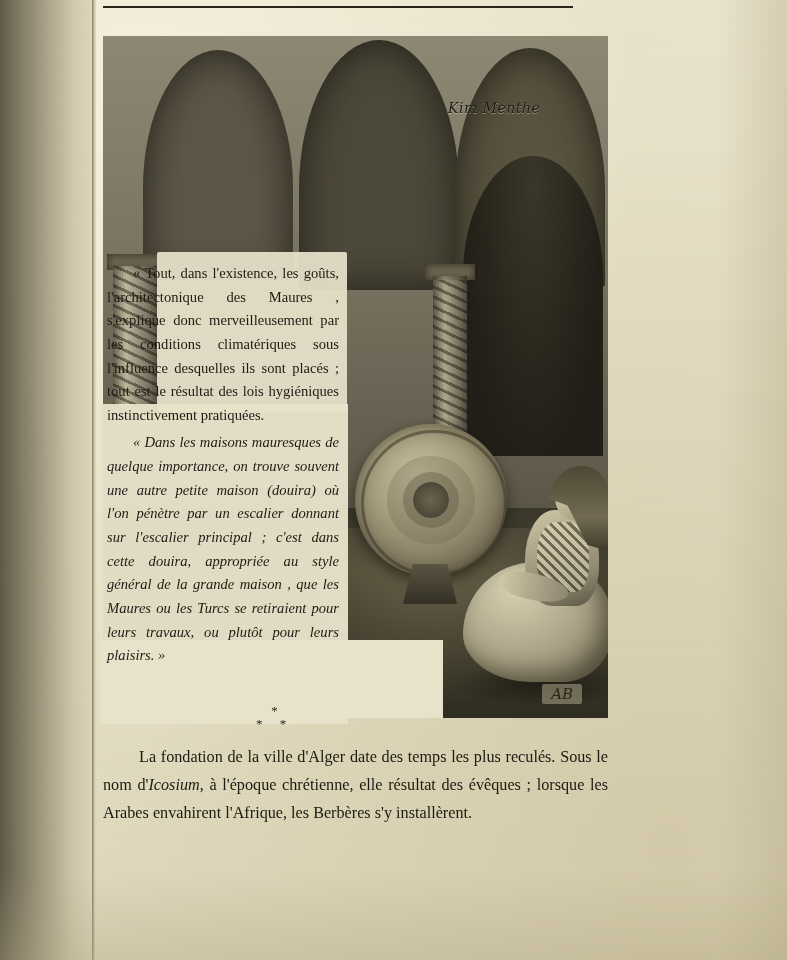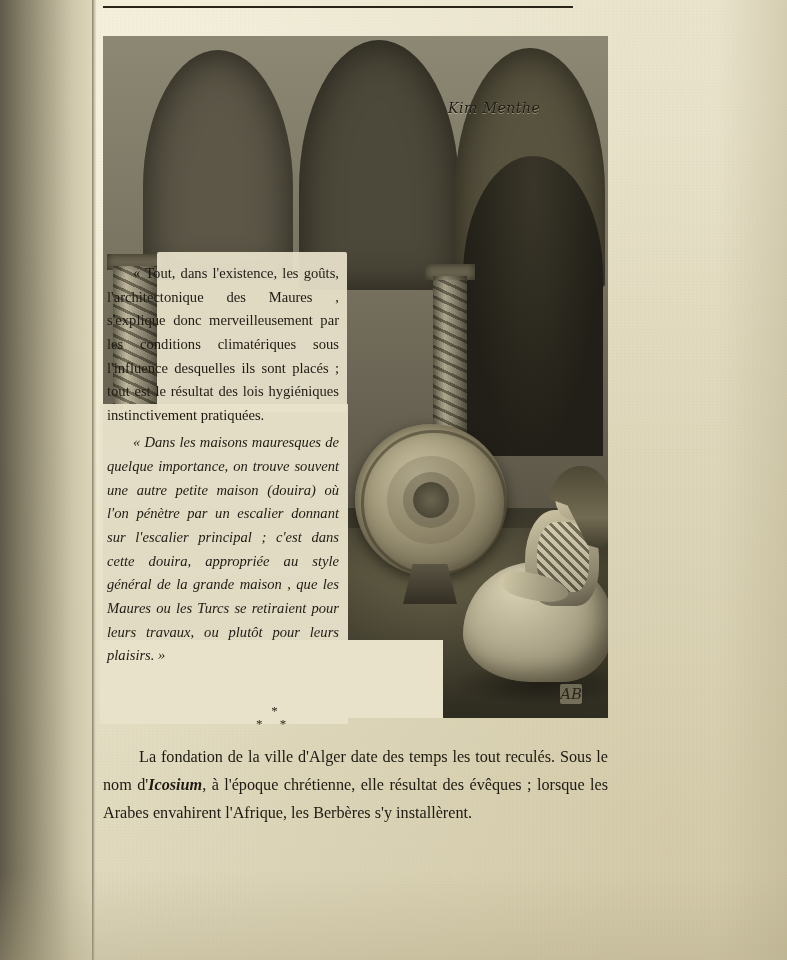--- a/index.html
+++ b/index.html
@@ -200,21 +200,21 @@
     color: #1d1a12;
     letter-spacing: .5px;
     text-shadow: 0 1px 0 rgba(235,230,205,.45);
     white-space: nowrap;
   }
   .monogram {
     position:absolute; right: 26px; bottom: 14px;
     font-family: "DejaVu Serif", serif;
     font-size: 15px; font-style: italic; color:#2a2619;
     background: rgba(200,192,160,.45);
-    padding: 1px 0; border-radius: 2px;
+    padding: 1px 9px; border-radius: 2px;
   }
 
   
   .plate-notch {
     position:absolute;
     left: 0px; top: 604px; width: 340px; height: 80px;
     background: #e8e2cb;
   }
 
   
@@ -263,21 +263,21 @@
     position: absolute;
     left: 103px;
     top: 744px;
     width: 505px;
     font-size: 16.2px;
     line-height: 1.72;
     text-align: justify;
     color: #1d1a12;
   }
   .body-par .indent { display:inline-block; width: 36px; }
-  .body-par i { font-style: italic; font-weight: bold; }
+  .body-par i { font-style: italic; }
 
   
   .bottom-shade {
     position:absolute; left:0; right:0; bottom:0; height:90px;
     background: linear-gradient(180deg, rgba(190,180,145,0) 0%, rgba(175,165,130,.35) 100%);
     pointer-events:none;
   }
   .right-shade {
     position:absolute; right:0; top:0; bottom:0; width:70px;
     background: linear-gradient(270deg, rgba(175,165,130,.35), rgba(175,165,130,0));
@@ -338,19 +338,19 @@
   <p><span class="indent"></span><span>« Tout, dans l'existence, les goûts, l'architectonique des Maures , s'explique donc merveilleusement par les conditions climatériques sous l'influence desquelles ils sont placés ; tout est le résultat des lois hygiéniques instinctivement pratiquées.</span></p>
   <p><span class="indent"></span><span>« Dans les maisons mauresques de quelque importance, on trouve souvent une autre petite maison (douira) où l'on pénètre par un escalier donnant sur l'escalier principal ; c'est dans cette douira, appropriée au style général de la grande maison , que les Maures ou les Turcs se retiraient pour leurs travaux, ou plutôt pour leurs plaisirs. »</span></p>
 </div>
 
 <div class="ornament">
   <div class="row1">*</div>
   <div class="row2">* *</div>
 </div>
 
 <div class="body-par">
-  <span class="indent"></span><span>La fondation de la ville d'Alger date des temps les tout reculés.</span>
+  <span class="indent"></span><span>La fondation de la ville d'Alger date des temps les plus reculés.</span>
   <span>Sous le nom d'</span><i>Icosium</i><span>, à l'époque chrétienne, elle résultat des évêques ;</span>
   <span>lorsque les Arabes envahirent l'Afrique, les Berbères s'y installèrent.</span>
 </div>
 
 <div class="bottom-shade"></div>
 <div class="right-shade"></div>
 
 </body></html>

